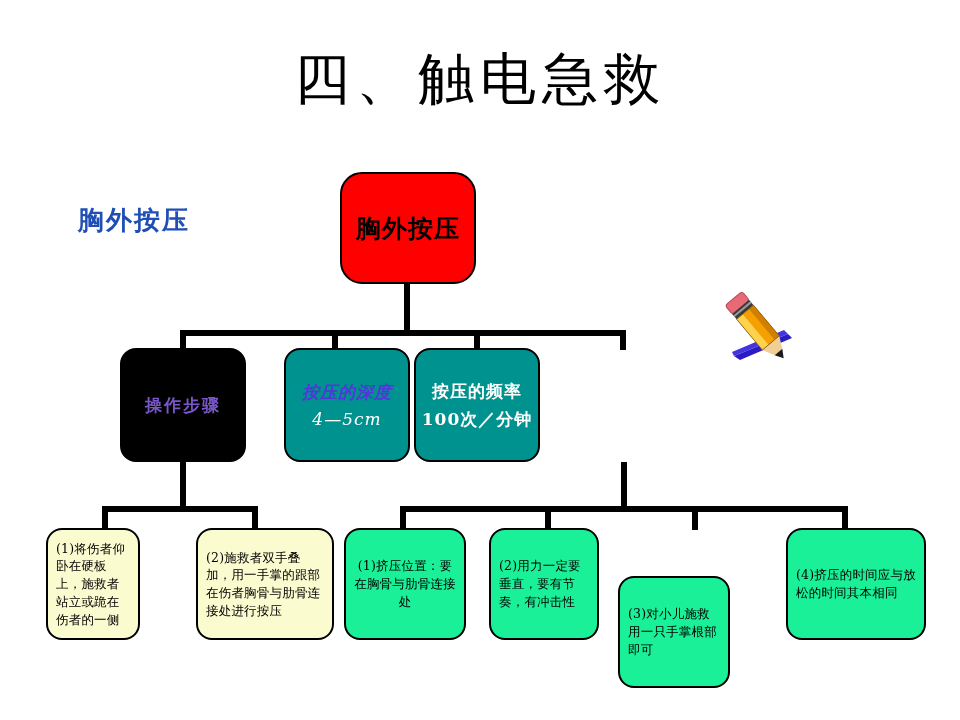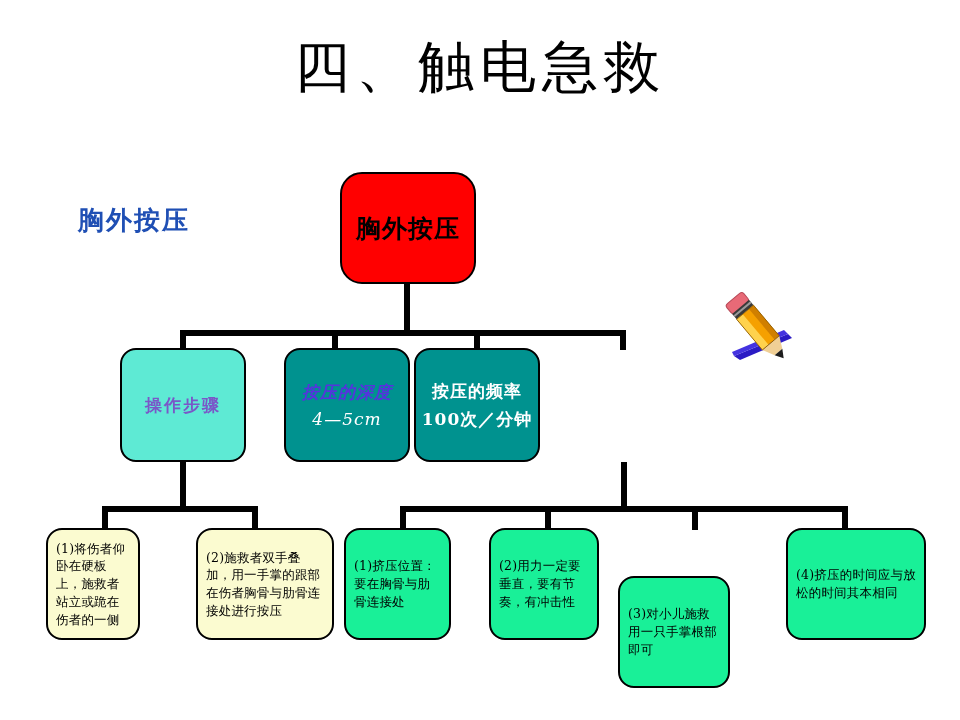--- a/index.html
+++ b/index.html
@@ -15,21 +15,21 @@
     width: 960px;
     height: 720px;
     background: #ffffff;
     overflow: hidden;
   }
 
   
   #title {
     position: absolute;
     left: 0;
-    top: 36px;
+    top: 48px;
     width: 960px;
     text-align: center;
     font-family: "DejaVu Serif", "Liberation Serif", serif;
     font-size: 56px;
     font-weight: 400;
     color: #000000;
     letter-spacing: 6px;
     line-height: 1.1;
     white-space: nowrap;
   }
@@ -95,21 +95,21 @@
   }
 
   
   .row2 {
     top: 348px;
     height: 114px;
   }
   #node-steps {
     left: 120px;
     width: 126px;
-    background: #5eead4;
+    background: #000000;
   }
   #node-steps .node-line {
     font-family: "DejaVu Serif", "Liberation Serif", serif;
     font-size: 17px;
     font-weight: bold;
     color: #7a57c8;
     letter-spacing: 2px;
   }
   #node-depth {
     left: 284px;
@@ -164,21 +164,21 @@
     color: #000000;
     letter-spacing: 0.2px;
     width: 100%;
     word-break: break-all;
   }
   .leaf.cream { background: #fbfbd0; }
   .leaf.green { background: #19f098; }
 
   #leaf-1 { left: 46px;  width: 94px; }
   #leaf-2 { left: 196px; width: 138px; }
-  #leaf-3 { left: 344px; width: 107px; }
+  #leaf-3 { left: 344px; width: 122px; text-align: center; }
   #leaf-4 { left: 489px; width: 110px; }
   #leaf-5 { left: 618px; width: 112px; margin-top: 48px; }
   #leaf-6 { left: 786px; width: 140px; }
 
   
   #pencil {
     position: absolute;
     left: 718px;
     top: 283px;
     width: 86px;

